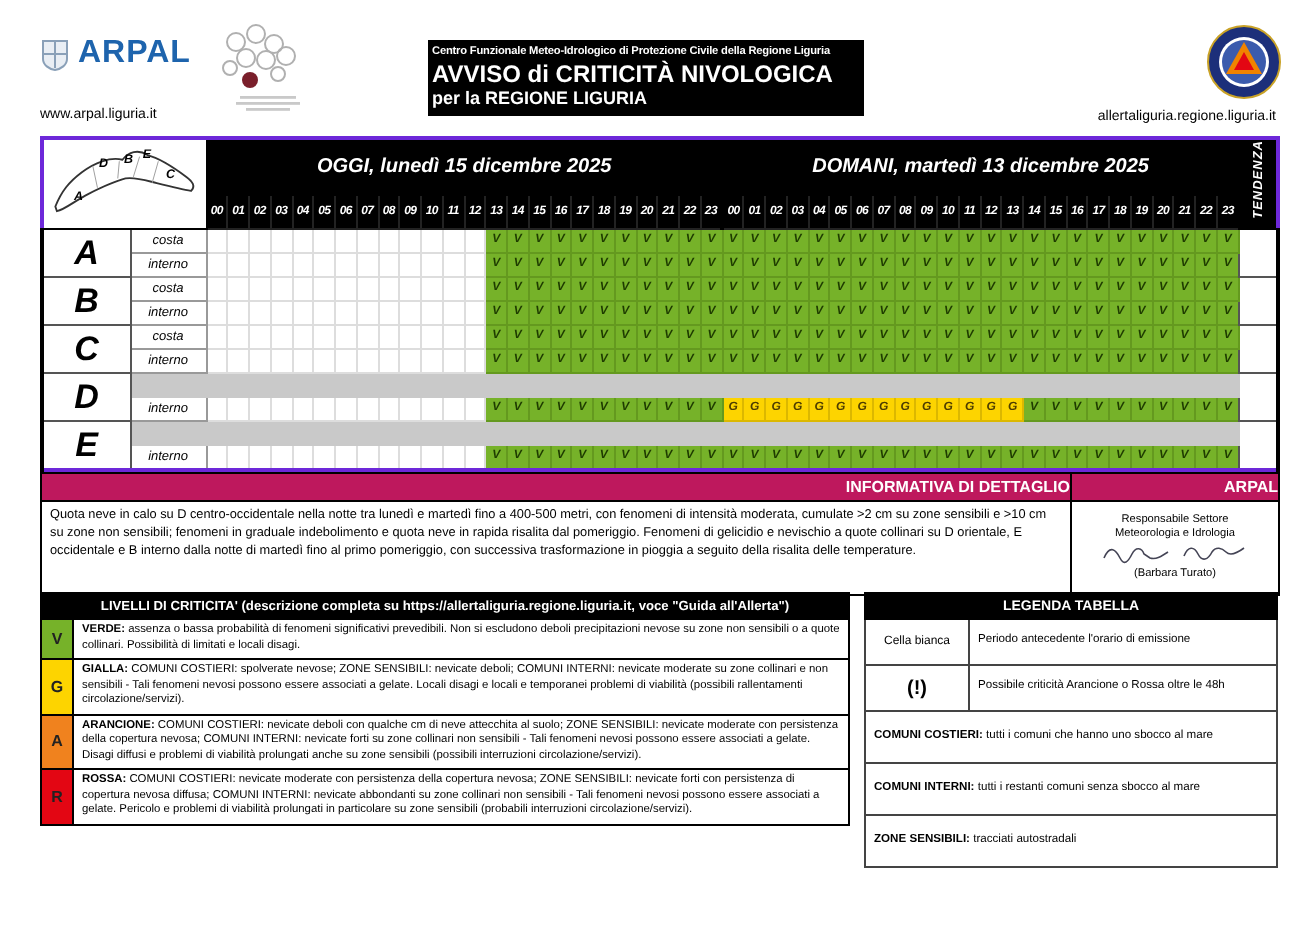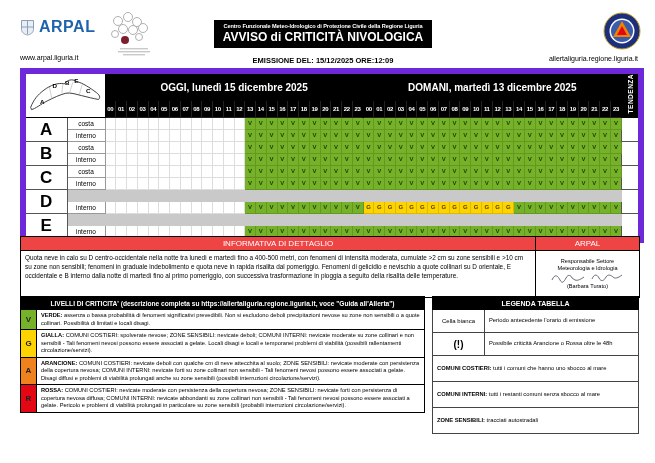--- a/index.html
+++ b/index.html
@@ -5,32 +5,32 @@
   html,body{margin:0;padding:0;background:#fff;}
   .page{position:relative;width:655px;height:463px;background:#fff;overflow:hidden;
         font-family:"Liberation Sans", sans-serif;color:#000;}
 
   
   .arpal{position:absolute;left:20px;top:18px;display:flex;align-items:center;gap:4px;}
   .arpal .txt{font-size:16px;font-weight:bold;color:var(--arpal_blue);letter-spacing:.5px;}
   .site-left{position:absolute;left:20px;top:54px;font-size:7px;}
   .cf-logo{position:absolute;left:102px;top:12px;}
   .title-box{position:absolute;left:214px;top:20px;width:218px;background:#000;color:#fff;
-             text-align:center;padding:3px 2px 4px 2px;box-sizing:border-box;}
+             padding:3px 2px 4px 2px;box-sizing:border-box;}
   .title-box .l1{font-size:5.6px;letter-spacing:-.1px;white-space:nowrap;overflow:hidden;font-weight:bold;}
   .title-box .l2{font-size:12px;font-weight:bold;margin-top:1px;}
   .title-box .l3{font-size:9px;font-weight:bold;}
   .emission{position:absolute;left:214px;top:56px;width:218px;text-align:center;
             font-size:7.5px;font-weight:bold;}
   .pc-logo{position:absolute;left:603px;top:12px;}
   .site-right{position:absolute;right:17px;top:55px;font-size:7px;text-align:right;}
 
   
   .grid-wrap{position:absolute;left:20px;top:68px;}
-  table.grid{border-collapse:collapse;table-layout:fixed;width:619px;border:6px solid #6d28d9;}
+  table.grid{border-collapse:collapse;table-layout:fixed;width:619px;border:2px solid #6d28d9;font-style:italic;}
   table.grid col.c-zl{width:44px;} table.grid col.c-lab{width:38px;}
   table.grid col.c-h{width:10.75px;} table.grid col.c-t{width:20px;}
   .map-cell{background:#fff;border:1px solid #000;padding:0;text-align:center;vertical-align:middle;}
   th.day-h{background:#000;color:#fff;font-weight:bold;font-size:10px;height:24px;
            border:1px solid #000;padding:0;}
   th.hour-h{background:#000;color:#fff;font-weight:bold;font-size:6px;height:15px;
             padding:0;text-align:center;border:1px solid #222;letter-spacing:-.3px;}
   th.hour-h.d2{border-left:2px solid #000;}
   th.tend-h{background:#000;color:#fff;border:1px solid #000;padding:0;vertical-align:middle;}
   .vt{writing-mode:vertical-rl;transform:rotate(180deg);font-size:6.5px;font-weight:bold;
@@ -44,22 +44,22 @@
   td.c.V{background:var(--green);border:1px solid var(--green_border);color:#1e3b00;}
   td.c.G{background:var(--yellow);border:1px solid var(--yellow_border);color:#4d3d00;}
   td.grey{background:var(--grey_band);border:1px solid var(--grey_band);height:11px;}
   td.tcell{background:#fff;border:1px solid #555;border-right:2px solid #000;}
   tr.gstart td{border-top:1px solid #000;}
 
   
   .info-wrap{position:absolute;left:20px;top:236px;}
   table.info{border-collapse:collapse;table-layout:fixed;width:619px;border:1.5px solid #000;}
   table.info col.i1{width:515px;} table.info col.i2{width:104px;}
-  th.blackbar{background:#ef4444;color:#fff;font-size:8px;font-weight:normal;height:13px;
-              border:1px solid #000;padding:0;}
+  th.blackbar{background:#be185d;color:#fff;font-size:8px;font-weight:bold;height:13px;
+              border:1px solid #000;padding:0;text-align:right;}
   td.info-text{font-size:6.4px;line-height:1.4;padding:3px 4px;vertical-align:top;
                border:1px solid #000;height:40px;}
   td.firma-cell{border:1px solid #000;text-align:center;vertical-align:middle;
                 font-size:5.6px;line-height:1.25;padding:2px;}
   .sig{margin:-1px 0 -2px 0;}
 
   
   .liv-wrap{position:absolute;left:20px;top:296px;}
   table.liv{border-collapse:collapse;table-layout:fixed;width:405px;border:1.5px solid #000;}
   table.liv col.v1{width:16px;}
@@ -107,22 +107,22 @@
     </g>
     <circle cx="23" cy="28" r="4" fill="#7a1f2b"></circle>
     <rect x="18" y="36" width="28" height="1.4" fill="#c9c9c9"></rect>
     <rect x="16" y="39" width="32" height="1.4" fill="#c9c9c9"></rect>
     <rect x="21" y="42" width="22" height="1.4" fill="#c9c9c9"></rect>
   </svg>
 
   <div class="title-box">
     <div class="l1">Centro Funzionale Meteo-Idrologico di Protezione Civile della Regione Liguria</div>
     <div class="l2">AVVISO di CRITICITÀ NIVOLOGICA</div>
+    <div class="l3">per la REGIONE LIGURIA</div>
   </div>
-  <div class="emission">EMISSIONE DEL: 15/12/2025 ORE:12:09</div>
 
   <svg class="pc-logo" width="38" height="38" viewBox="0 0 38 38">
     <circle cx="19" cy="19" r="18" fill="#1c2f7a" stroke="#c9a227" stroke-width="1"></circle>
     <circle cx="19" cy="19" r="12.5" fill="#ffffff"></circle>
     <circle cx="19" cy="19" r="11" fill="#3b5bad"></circle>
     <path d="M19,9 L28,25 L10,25 Z" fill="#f08300"></path>
     <path d="M19,14 L24,23 L14,23 Z" fill="#e30613"></path>
   </svg>
   <div class="site-right">allertaliguria.regione.liguria.it</div>
 

